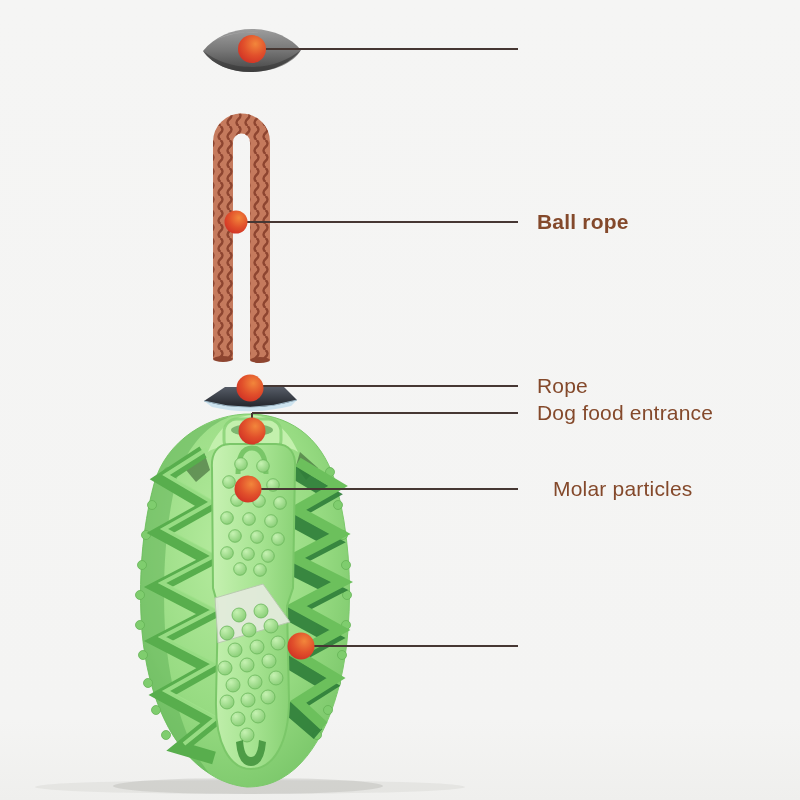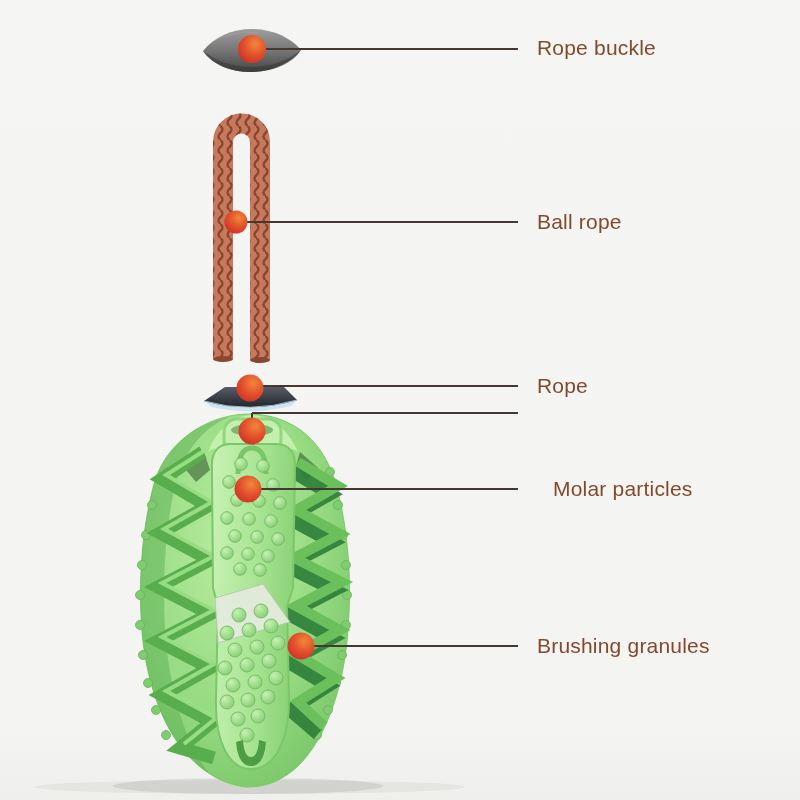--- a/index.html
+++ b/index.html
@@ -179,36 +179,35 @@
       </g>
 
       <path d="M236,742 Q238,766 251,766 Q264,766 266,742 L259,740 Q258,757 251,757 Q244,757 243,740 Z" fill="#4d9c46"></path>
     </g>
   </svg>
 
   <div class="annot-layer">
 
     <div class="leader" style="left:252px;top:48px;width:266px;"></div>
     <div class="marker" style="left:252px;top:49px;width:28px;height:28px;"></div>
-    <div class="callout-label" style="left:537px;top:48px;">Rope buckle</div>
 
     <div class="leader" style="left:236px;top:221px;width:282px;"></div>
     <div class="marker" style="left:236px;top:222px;width:23px;height:23px;"></div>
-    <div class="callout-label" style="left:537px;top:222px;">Ball rope</div>
+    <div class="callout-label" style="left:537px;top:222px;font-weight:bold;">Ball rope</div>
 
     <div class="leader" style="left:250px;top:385px;width:268px;"></div>
     <div class="marker" style="left:250px;top:388px;width:27px;height:27px;"></div>
     <div class="callout-label" style="left:537px;top:386px;">Rope</div>
 
     <div class="leader" style="left:252px;top:412px;width:266px;"></div>
     <div class="leader-v" style="left:251px;top:413px;height:13px;"></div>
     <div class="marker" style="left:252px;top:431px;width:27px;height:27px;"></div>
+    <div class="callout-label" style="left:537px;top:413px;">Dog food entrance</div>
 
     <div class="leader" style="left:248px;top:488px;width:270px;"></div>
     <div class="marker" style="left:248px;top:489px;width:27px;height:27px;"></div>
     <div class="callout-label" style="left:553px;top:489px;">Molar particles</div>
 
     <div class="leader" style="left:301px;top:645px;width:217px;"></div>
     <div class="marker" style="left:301px;top:646px;width:27px;height:27px;"></div>
-    <div class="callout-label" style="left:537px;top:646px;">Brushing granules</div>
 
   </div>
 </div>
 
 </body></html>

